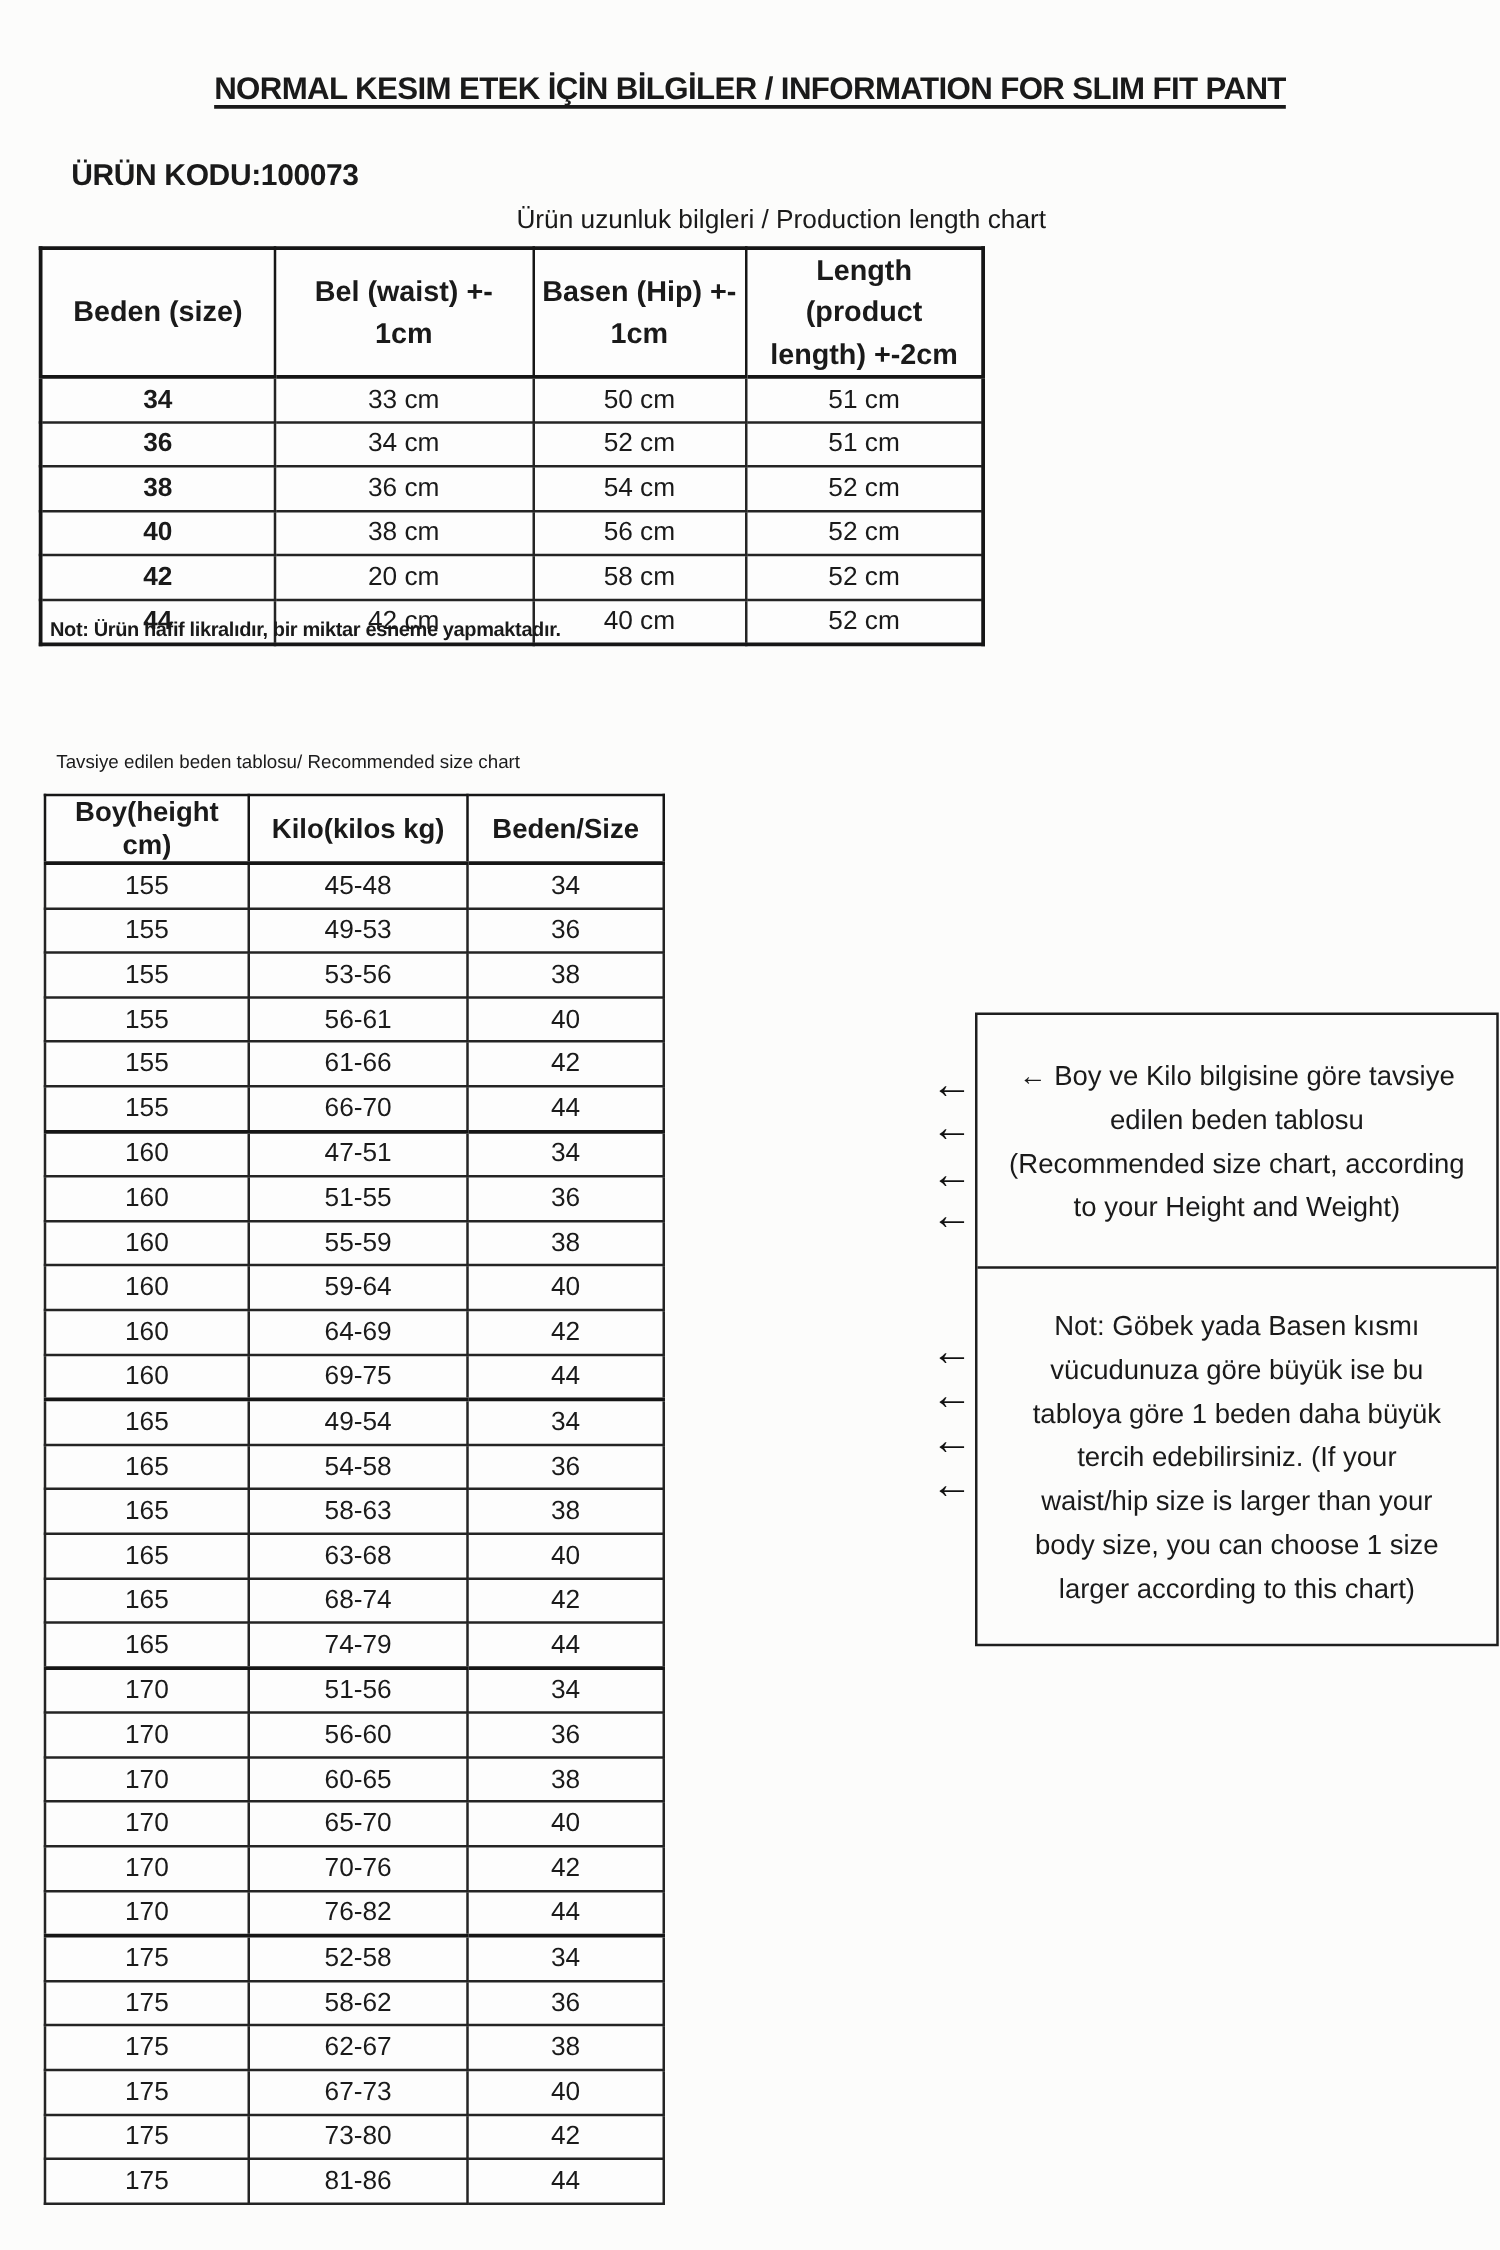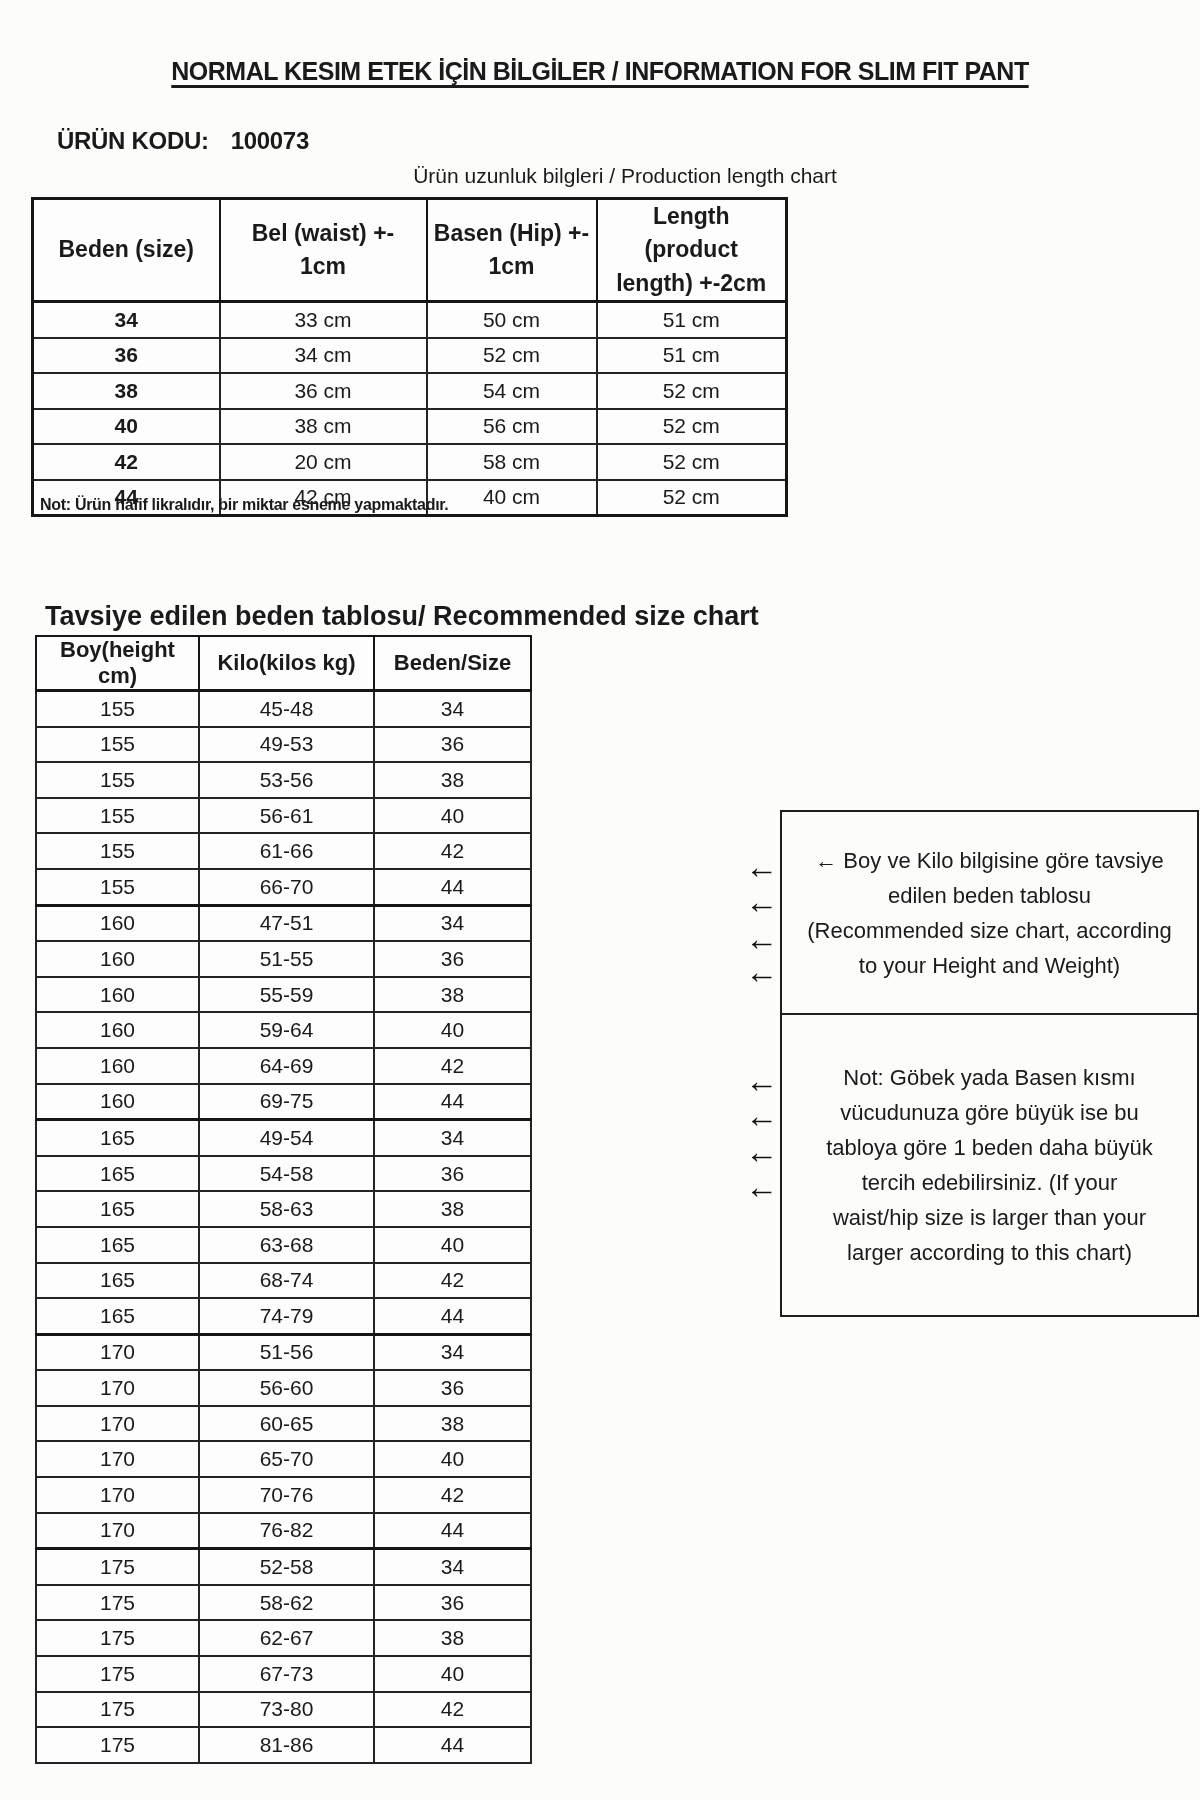--- a/index.html
+++ b/index.html
@@ -8,21 +8,21 @@
     background:#fcfcfb;color:#1a1a1a;
     font-family:"Liberation Sans","DejaVu Sans",sans-serif;
     overflow:hidden;
   }
   .doc-title{
     position:absolute;top:57px;left:0;width:1200px;text-align:center;
     font-size:25px;font-weight:700;letter-spacing:-0.5px;
   }
   .doc-title span{text-decoration:underline;text-decoration-thickness:2.5px;text-underline-offset:5px;margin-top:48px;}
   .product-code{
-    position:absolute;top:127px;left:57px;display:flex;gap:22px;
+    position:absolute;top:127px;left:57px;display:flex;
     font-size:24px;font-weight:700;letter-spacing:-0.3px;
   }
   .caption1{
     position:absolute;top:164px;left:370px;width:510px;text-align:center;
     font-size:21px;font-weight:400;
   }
   table{border-collapse:collapse;table-layout:fixed;background:#fdfdfd;}
   th,td{text-align:center;vertical-align:middle;padding:0 6px;overflow:hidden;}
   .t1{
     position:absolute;left:31px;top:197px;width:754px;
@@ -33,21 +33,21 @@
     height:74px;font-size:23px;font-weight:700;line-height:1.45;
   }
   .t1 td{
     border:2px solid #242424;height:33.5px;font-size:21px;font-weight:500;
   }
   .t1 td:first-child{font-weight:700;}
   .note1{
     position:absolute;left:40px;top:496px;font-size:16px;font-weight:700;letter-spacing:-0.3px;
   }
   .t2-title{
-    position:absolute;left:45px;top:601px;font-size:27px;font-weight:700;
+    position:absolute;left:45px;top:601px;font-size:15px;font-weight:400;
   }
   .t2{
     position:absolute;left:35px;top:635px;width:495px;
     border:2px solid #1d4ed8;
   }
   .t2 th{
     border:2px solid #161616;border-bottom:3px solid #161616;
     height:30px;font-size:22px;font-weight:700;
   }
   .t2 td{
@@ -318,20 +318,21 @@
         <div>edilen beden tablosu</div>
         <div>(Recommended size chart, according</div>
         <div>to your Height and Weight)</div>
       </div>
     <div class="box box-2">
         <div>Not: Göbek yada Basen kısmı</div>
         <div>vücudunuza göre büyük ise bu</div>
         <div>tabloya göre 1 beden daha büyük</div>
         <div>tercih edebilirsiniz. (If your</div>
         <div>waist/hip size is larger than your</div>
+        <div>body size, you can choose 1 size</div>
         <div>larger according to this chart)</div>
       </div>
   </div>
 
 <div class="arrow" style="top: 850px;">←</div>
     <div class="arrow" style="top: 885px;">←</div>
     <div class="arrow" style="top: 922px;">←</div>
     <div class="arrow" style="top: 955px;">←</div>
     <div class="arrow" style="top: 1064px;">←</div>
     <div class="arrow" style="top: 1099px;">←</div>

